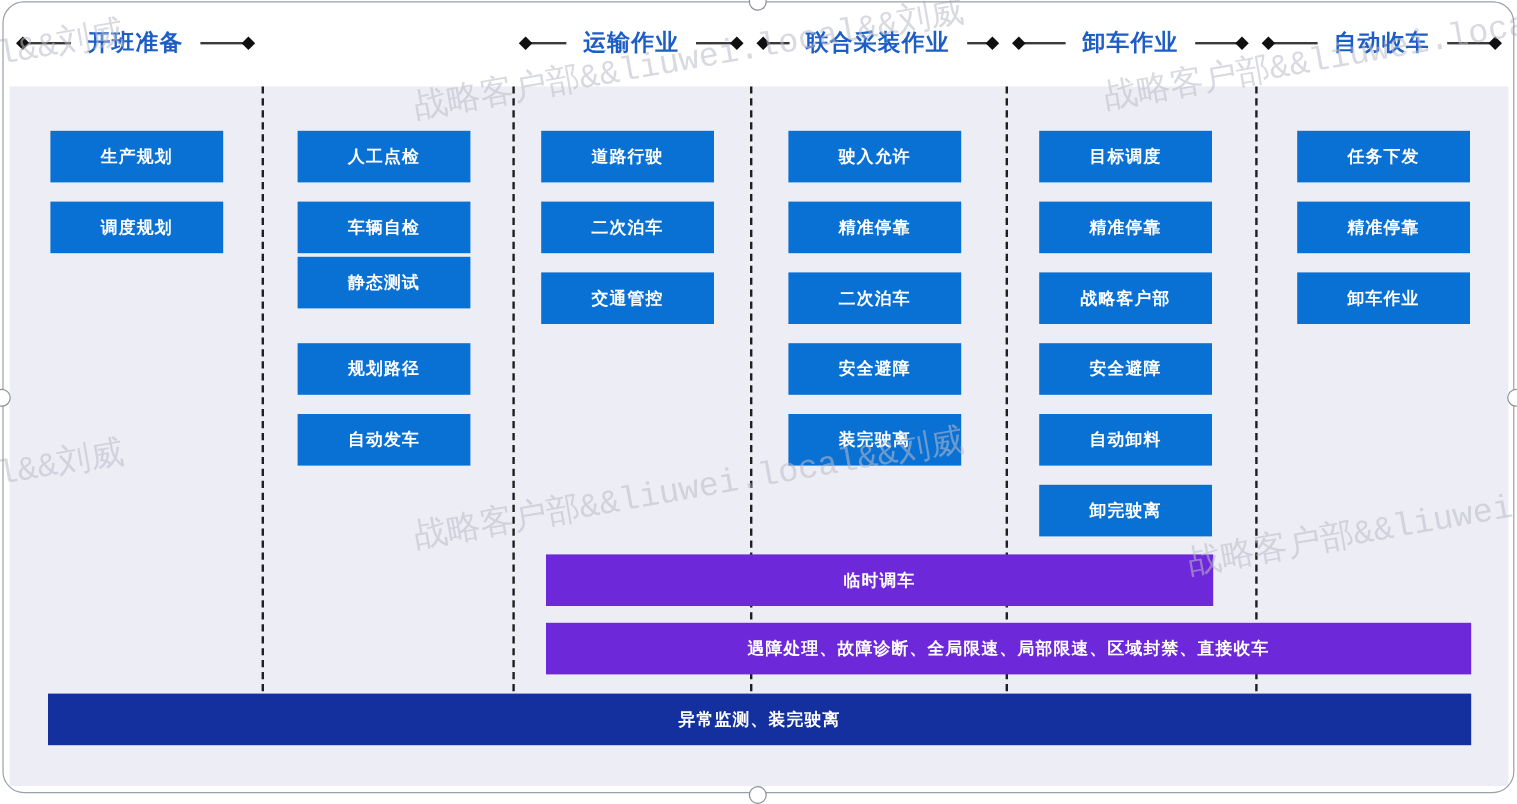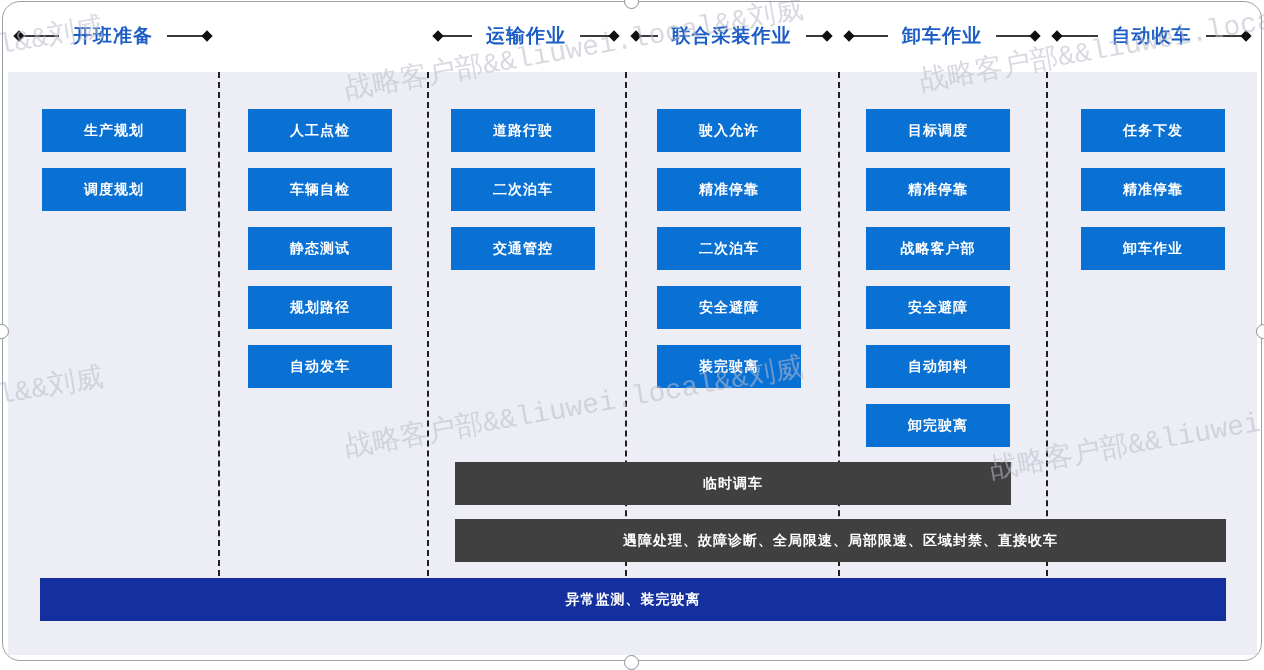--- a/index.html
+++ b/index.html
@@ -40,21 +40,21 @@
     position:absolute;width:144px;height:43px;background:#0a71d4;
     color:#ffffff;font-size:14px;font-weight:bold;letter-spacing:1px;
     display:flex;align-items:center;justify-content:center;z-index:5;
     white-space:nowrap;
   }
   .bar{
     position:absolute;height:43px;color:#ffffff;font-size:14px;font-weight:bold;
     letter-spacing:1px;display:flex;align-items:center;justify-content:center;
     z-index:5;white-space:nowrap;
   }
-  .bar-gold{background:#404040;}
+  .bar-gold{background:#6d28d9;}
   .bar-navy{background:#142f9e;}
   .wm{
     position:absolute;white-space:nowrap;z-index:40;pointer-events:none;
     font-family:"Liberation Mono","DejaVu Sans Mono",monospace;
     font-size:28px;color:rgba(185,187,200,0.55);
     transform:rotate(-10deg);transform-origin:0 50%;
   }
 </style>
 </head>
 <body>
@@ -103,21 +103,21 @@
     <span class="hlabel">自动收车</span>
     <span class="hline"></span>
       <span class="dia"></span>
   </div>
 
   <div class="task-box" style="left:42px;top:109px">生产规划</div>
   <div class="task-box" style="left:42px;top:168px">调度规划</div>
 
   <div class="task-box" style="left:248px;top:109px">人工点检</div>
   <div class="task-box" style="left:248px;top:168px">车辆自检</div>
-  <div class="task-box" style="left:248px;top:227px">静态测试</div>
+  <div class="task-box" style="left:248px;top:214px">静态测试</div>
   <div class="task-box" style="left:248px;top:286px">规划路径</div>
   <div class="task-box" style="left:248px;top:345px">自动发车</div>
 
   <div class="task-box" style="left:451px;top:109px">道路行驶</div>
   <div class="task-box" style="left:451px;top:168px">二次泊车</div>
   <div class="task-box" style="left:451px;top:227px">交通管控</div>
 
   <div class="task-box" style="left:657px;top:109px">驶入允许</div>
   <div class="task-box" style="left:657px;top:168px">精准停靠</div>
   <div class="task-box" style="left:657px;top:227px">二次泊车</div>

